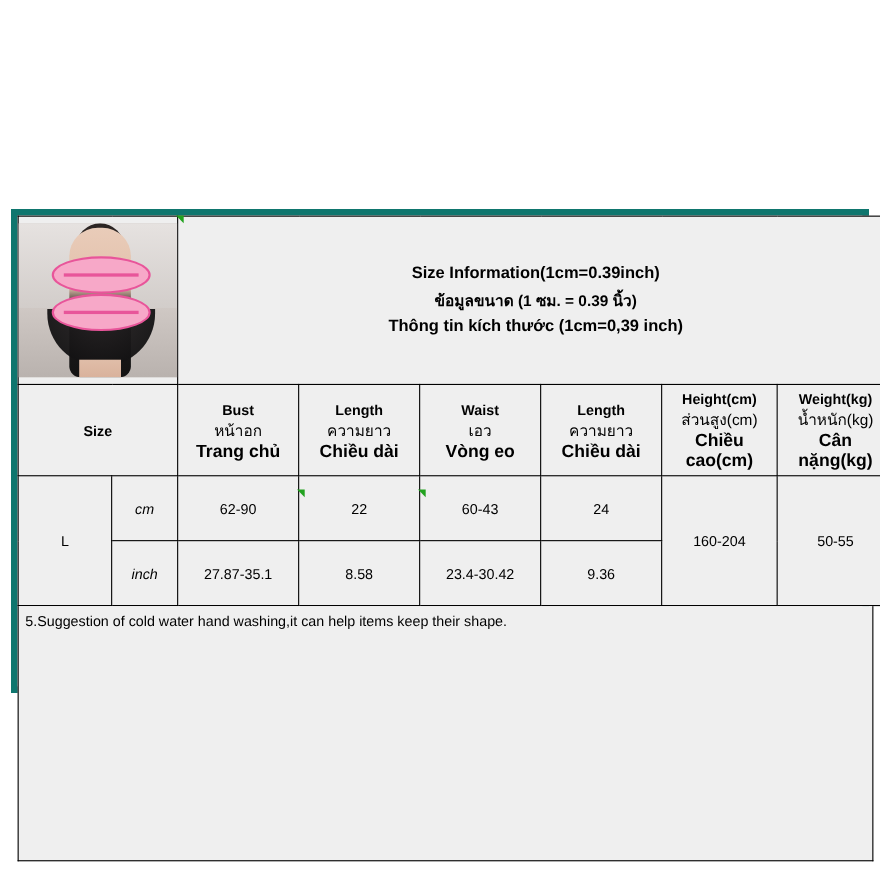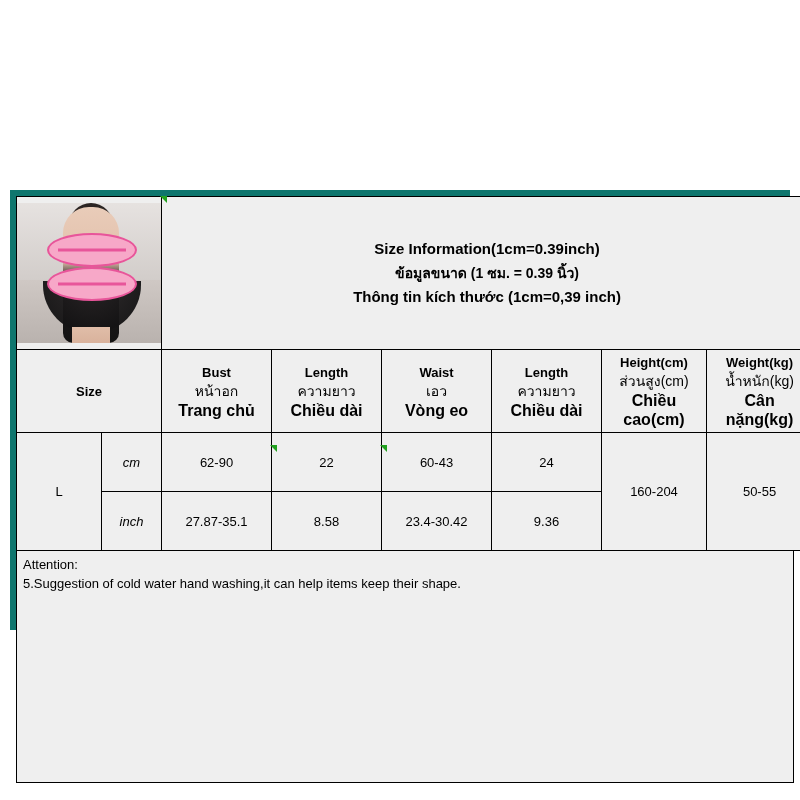--- a/index.html
+++ b/index.html
@@ -243,21 +243,20 @@
         <td class="unit-cell">inch</td>
         <td class="val-cell">27.87-35.1</td>
         <td class="val-cell">8.58</td>
         <td class="val-cell">23.4-30.42</td>
         <td class="val-cell">9.36</td>
       </tr>
     </tbody>
       </table>
 
     <div class="attention">
-      <p class="line">Attention:</p>
       <p class="line">5.Suggestion of cold water hand washing,it can help items keep their shape.</p>
     </div>
 
     <div class="green-mark" style="left:144px; top:0px;"></div>
     <div class="green-mark" style="left:254px; top:249px;"></div>
     <div class="green-mark" style="left:364px; top:249px;"></div>
   </div>
 
 </div>
 

